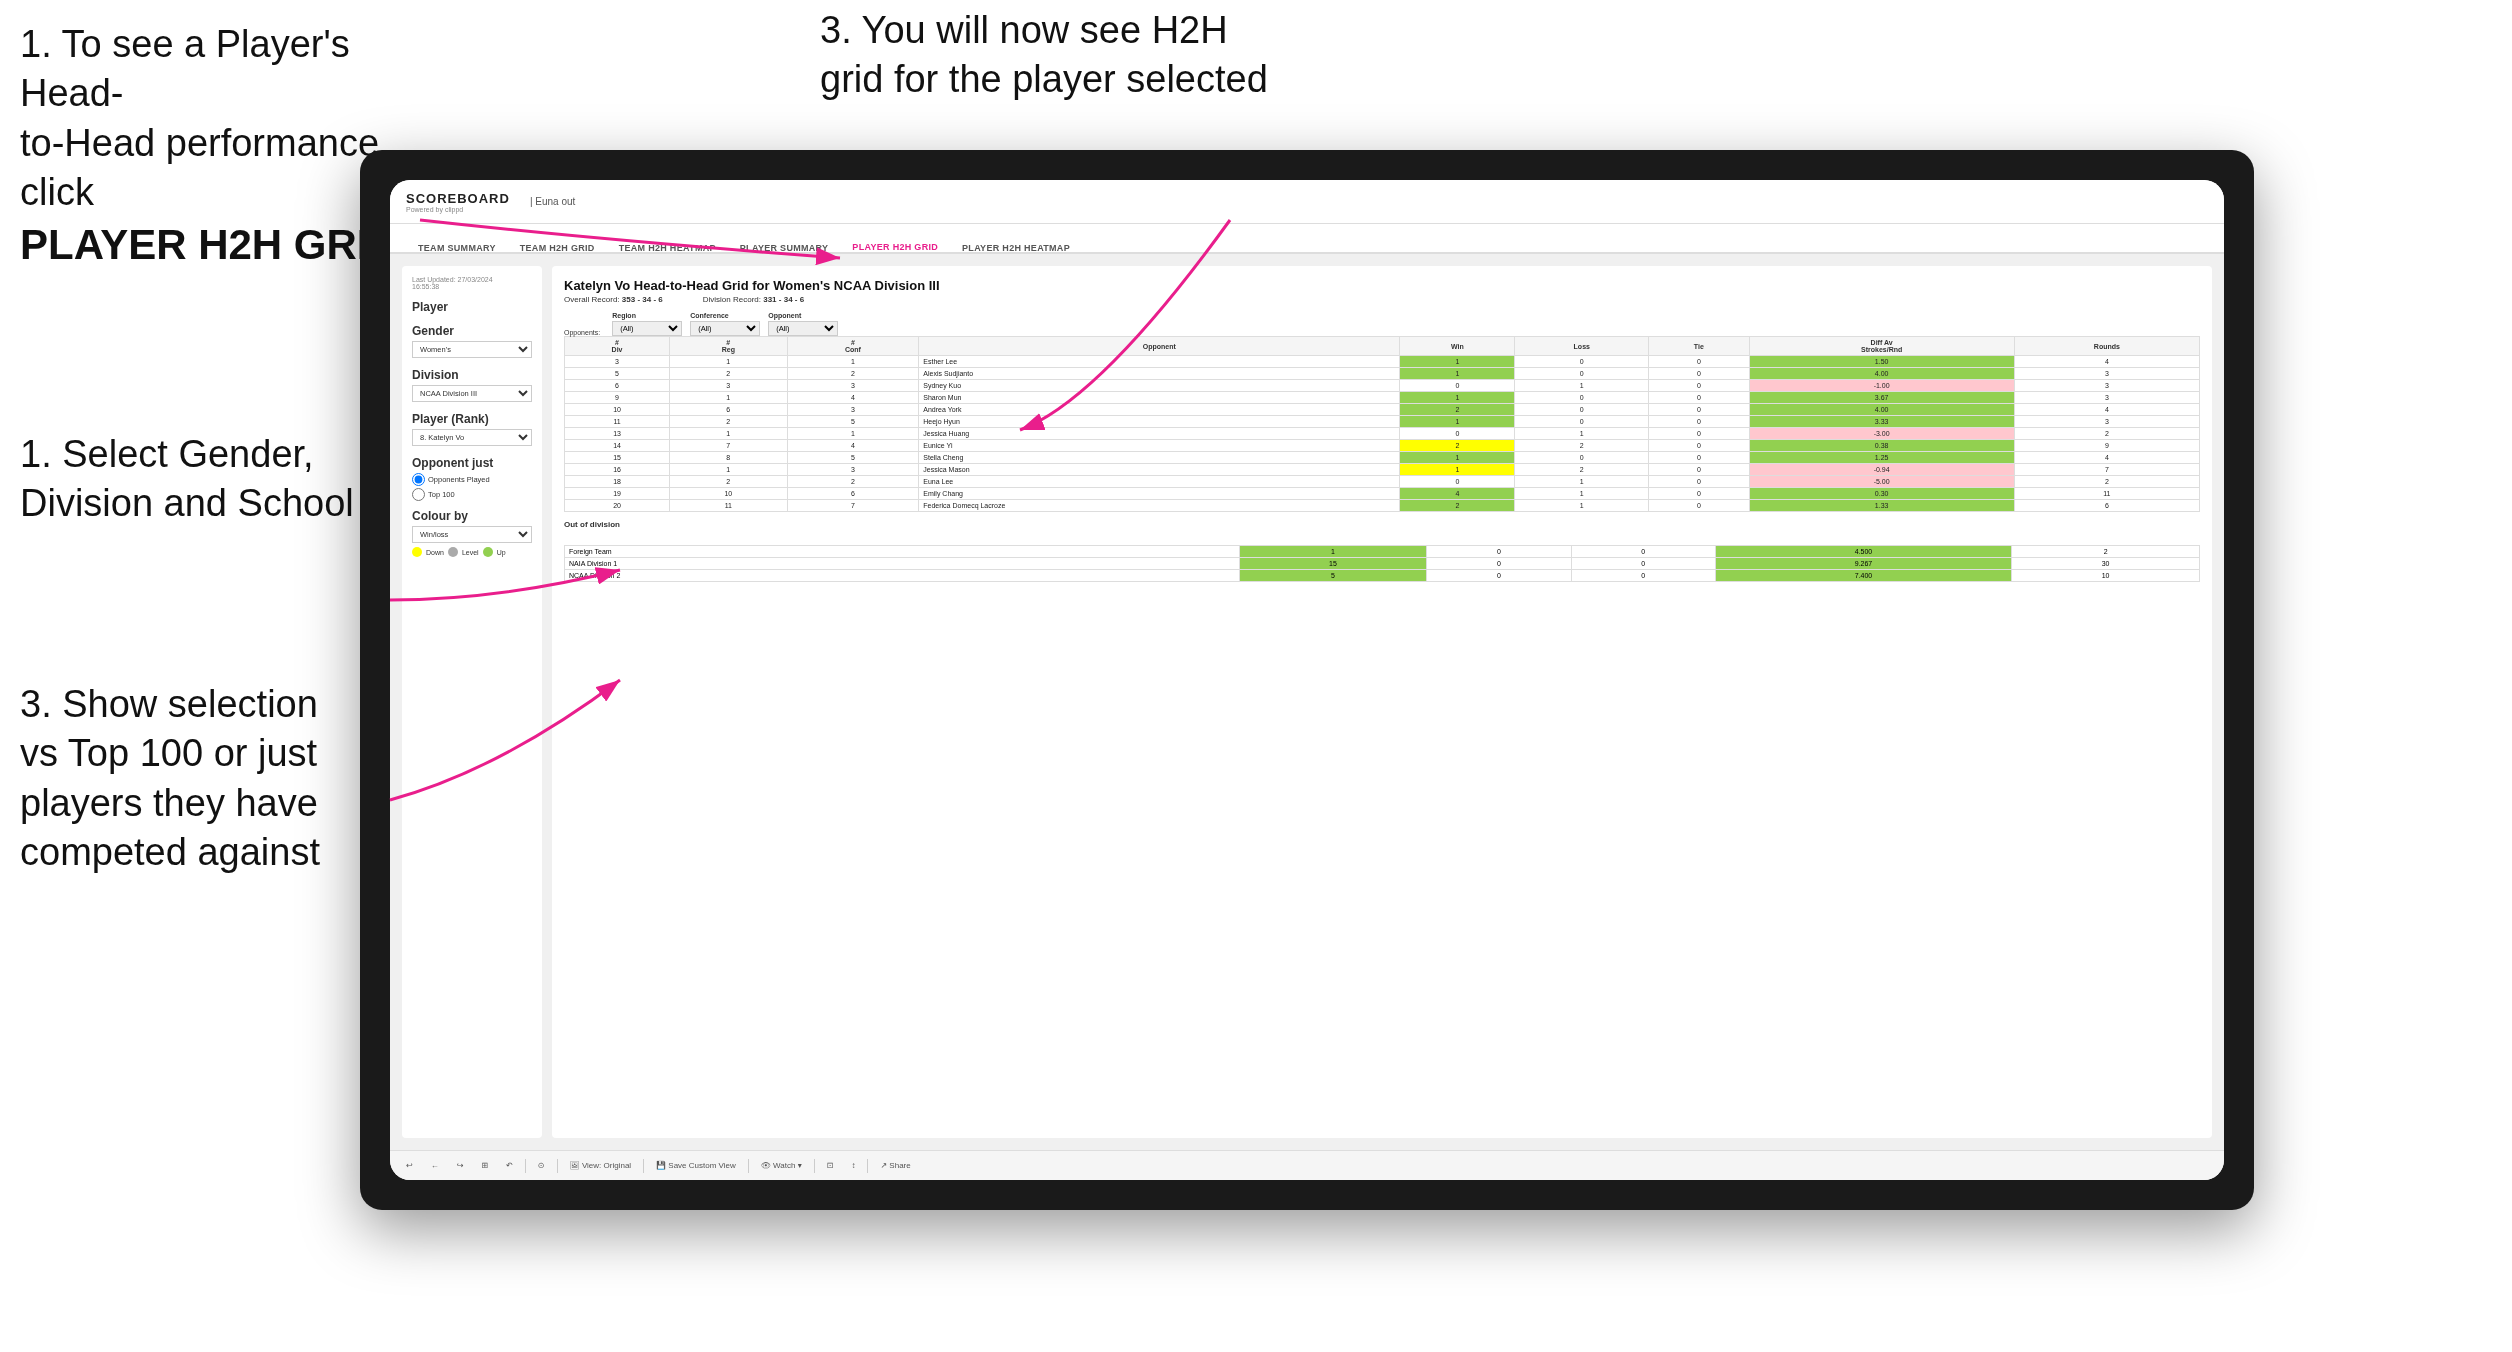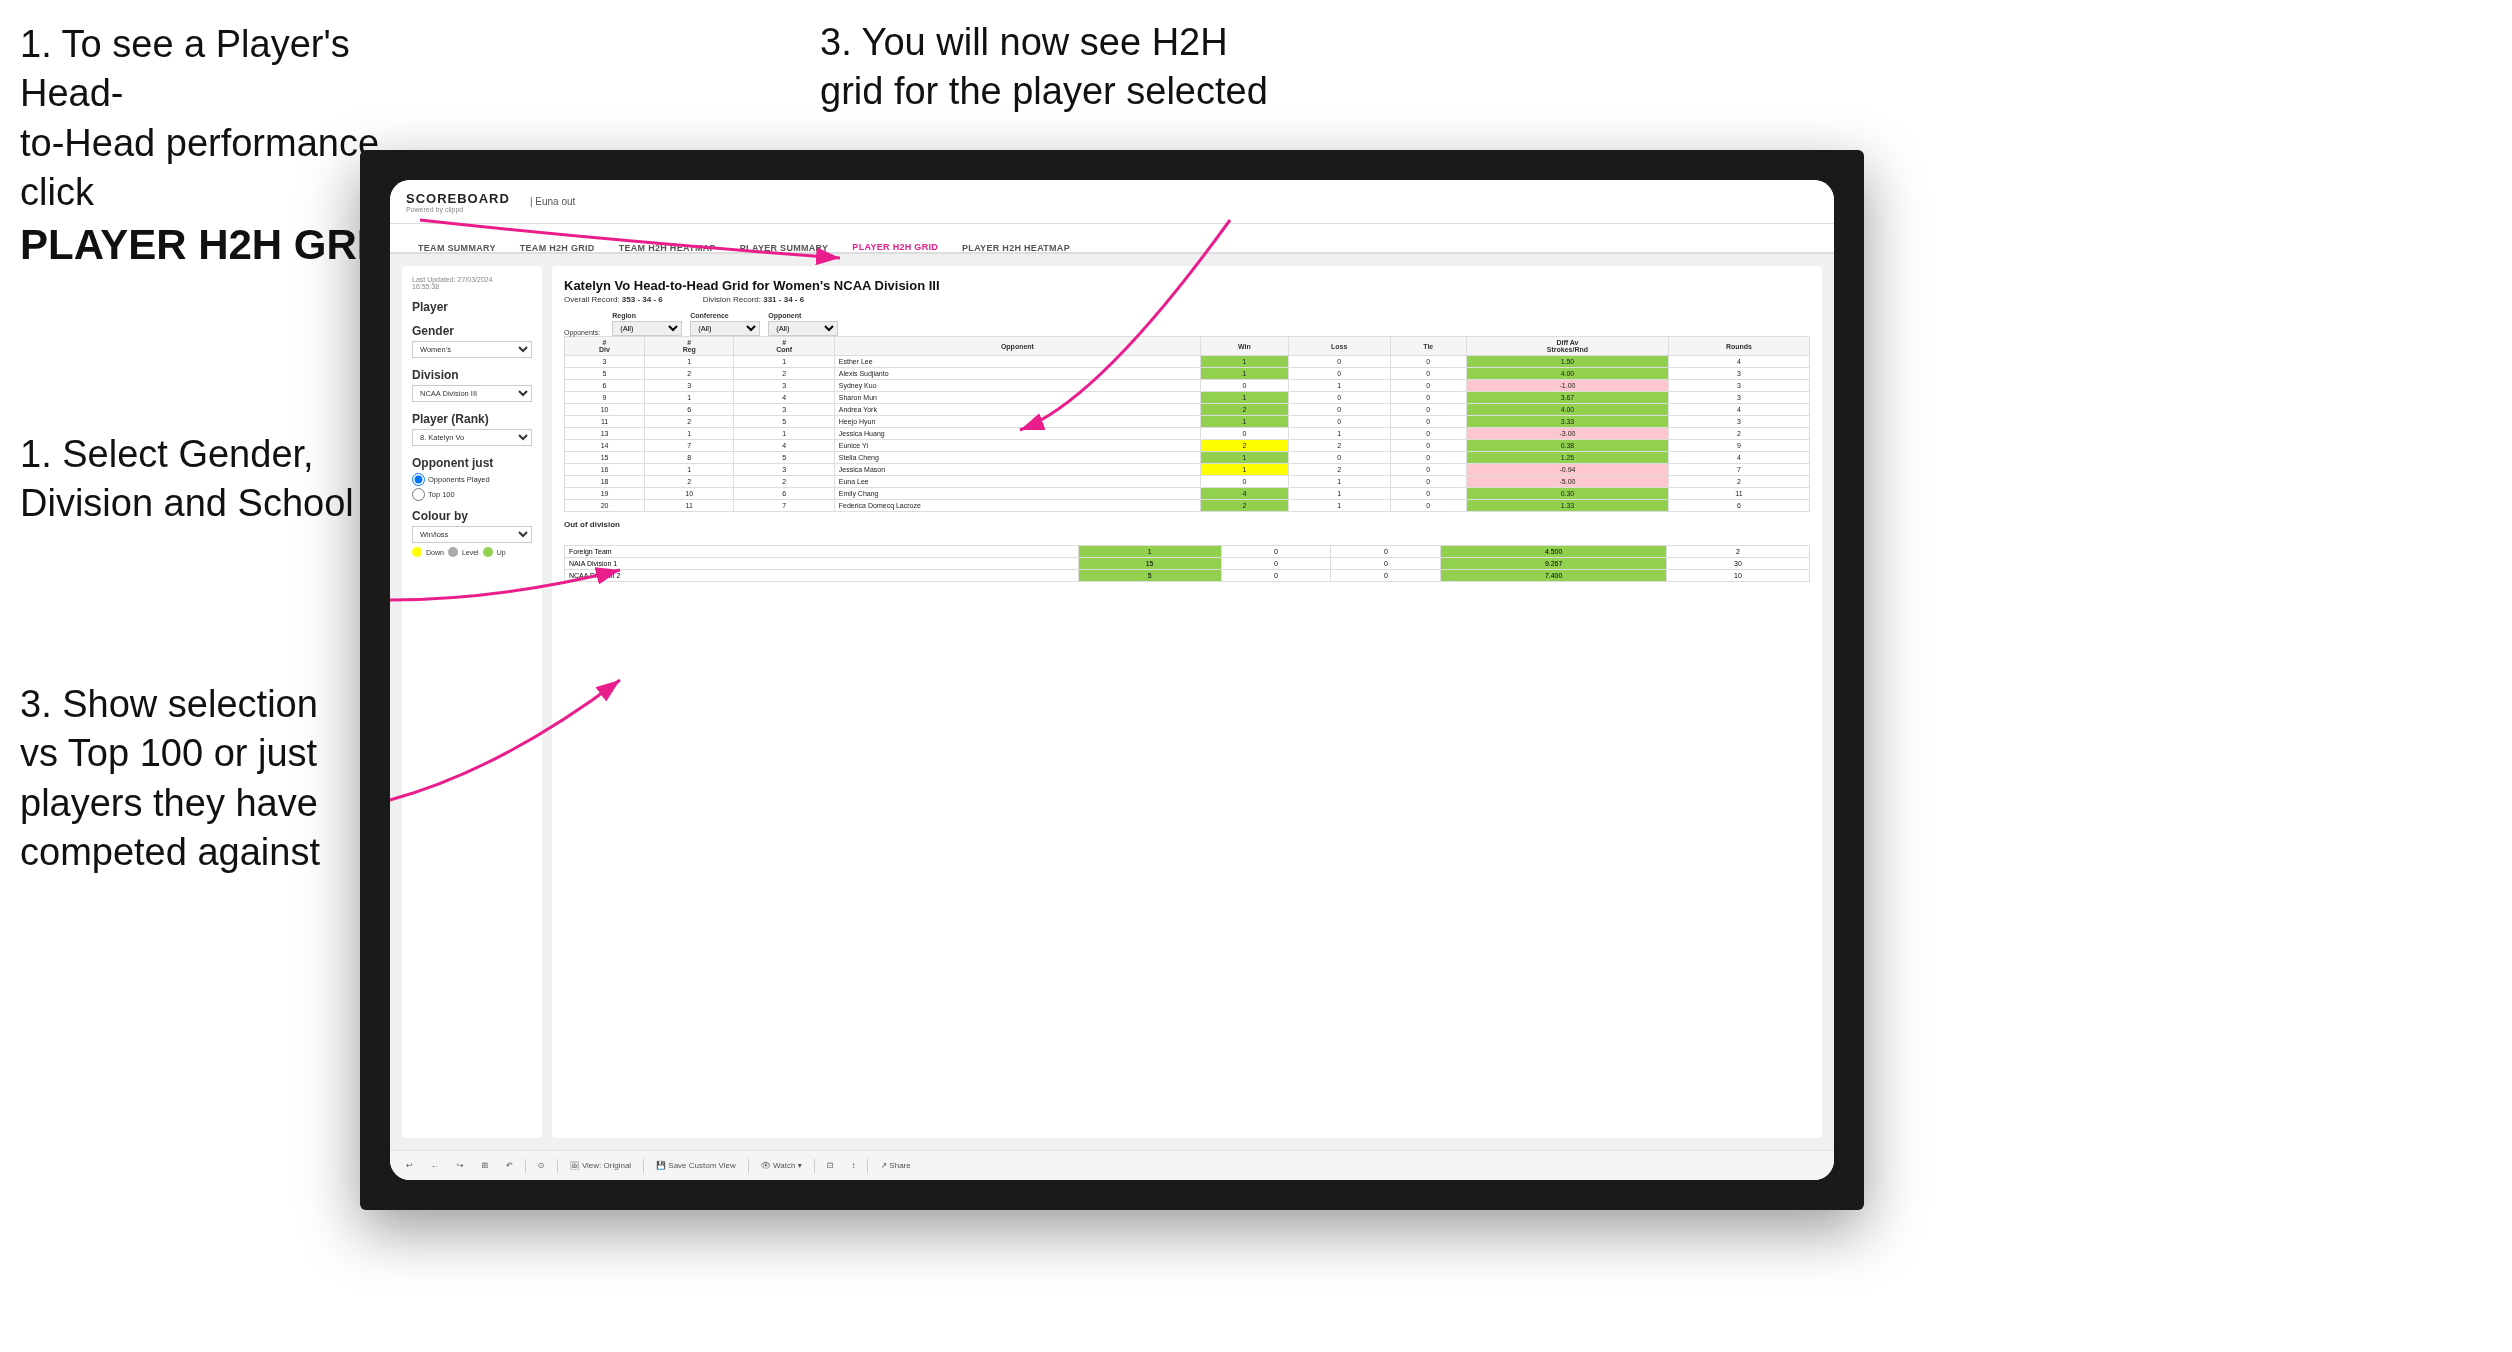--- a/index.html
+++ b/index.html
@@ -22,21 +22,21 @@
       max-width: 420px;
       color: #111;
     }
     .instruction-top-left strong {
       font-size: 42px;
       font-weight: 900;
     }
 
     .instruction-top-right {
       position: absolute;
-      top: 18px;
+      top: 6px;
       left: 820px;
       font-size: 38px;
       line-height: 1.3;
       max-width: 480px;
       color: #111;
     }
 
     .instruction-mid-left {
       position: absolute;
       top: 430px;
@@ -55,24 +55,24 @@
       line-height: 1.3;
       max-width: 390px;
       color: #111;
     }
 
     
     .tablet {
       position: absolute;
       top: 150px;
       left: 360px;
-      width: 1504px;
+      width: 1894px;
       height: 1060px;
       background: #1a1a1a;
-      border-radius: 6px;
+      border-radius: 22px;
       padding: 30px;
       box-shadow: 0 20px 60px rgba(0,0,0,0.4);
     }
     .tablet-screen {
       width: 100%;
       height: 100%;
       background: #f5f5f5;
       border-radius: 20px;
       overflow: hidden;
       display: flex;

